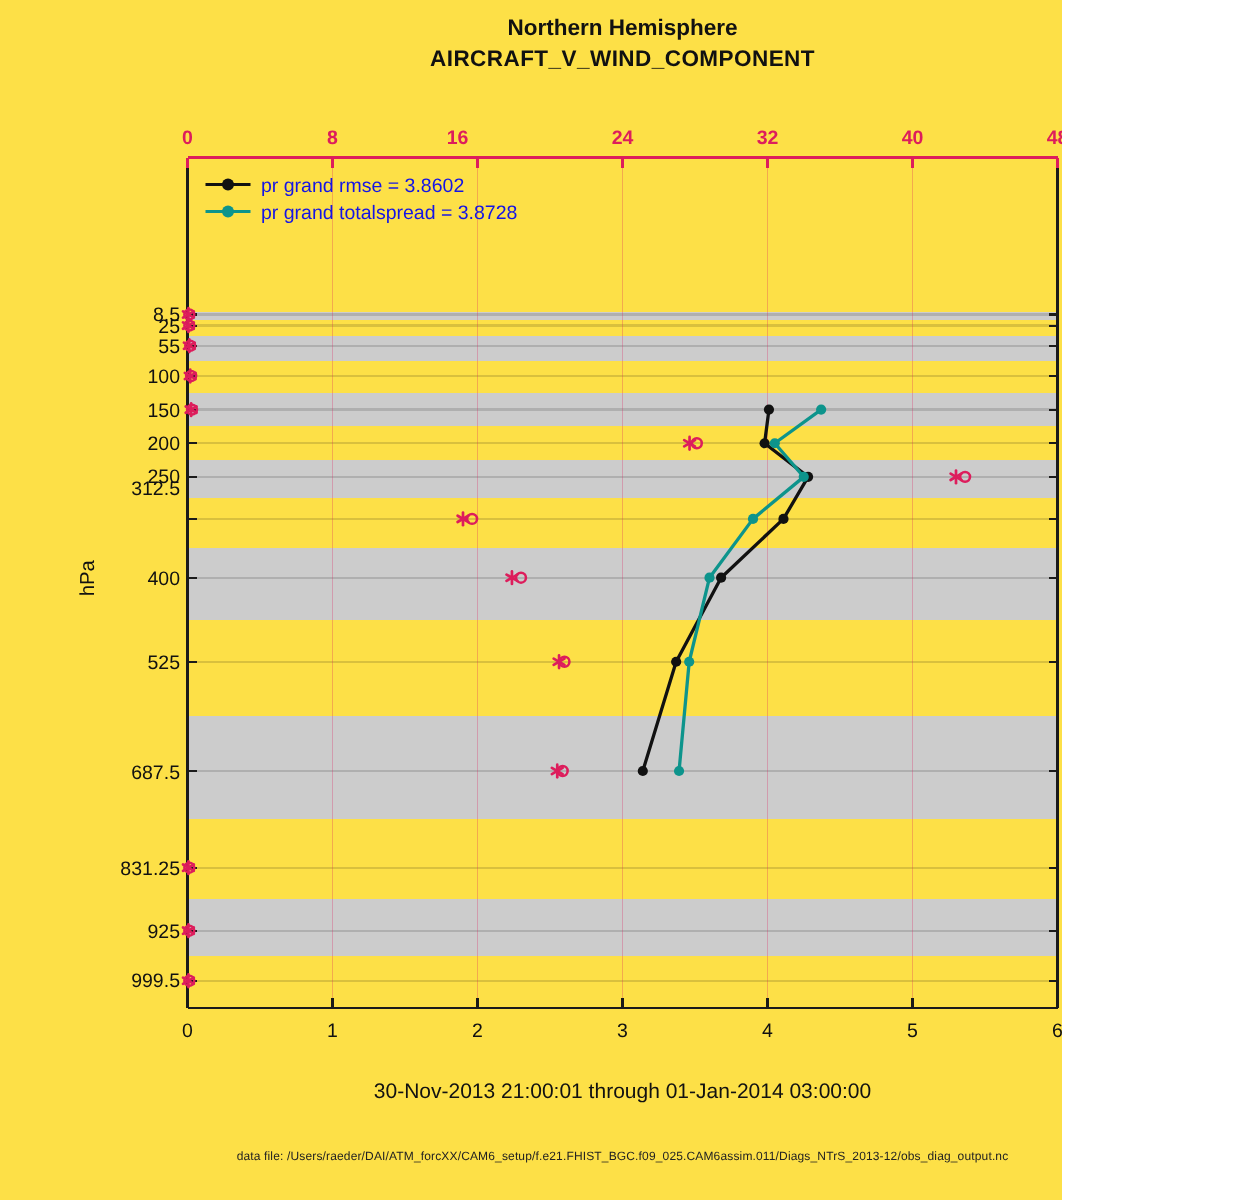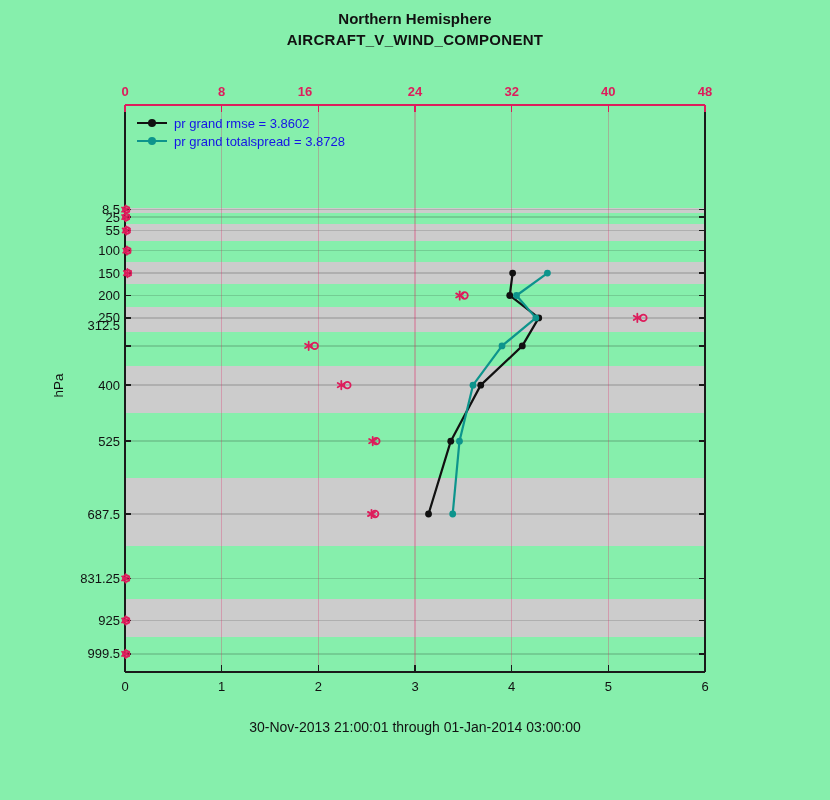--- a/index.html
+++ b/index.html
@@ -1,18 +1,18 @@
 <!DOCTYPE html>
 <html><head>
 <meta charset="utf-8">
 <style>
   html,body{margin:0;padding:0;background:#ffffff;}
   .fig{
-    position:relative;width:830px;height:800px;background:#86efac;overflow:hidden;
-    font-family:"Liberation Sans","DejaVu Sans",sans-serif;color:#111;
+    position:relative;width:678px;height:800px;background:#fde047;overflow:hidden;
+    font-family:"Liberation Sans","DejaVu Sans",sans-serif;color:#111;padding-left:30px;
   }
   .abs{position:absolute;}
   .title1{left:0;top:10px;width:830px;text-align:center;font-size:15px;font-weight:bold;color:#111;}
   .title2{left:0;top:31px;width:830px;text-align:center;font-size:15px;font-weight:bold;color:#111;letter-spacing:.3px;}
   .toplabel{left:0;top:59px;width:830px;text-align:center;font-size:13.5px;font-weight:bold;}
   .xlabel{left:0;top:698px;width:830px;text-align:center;font-size:13.5px;color:#111;}
   .daterange{left:0;top:719px;width:830px;text-align:center;font-size:14px;color:#111;}
   .datafile{left:0;top:766px;width:830px;text-align:center;font-size:8px;color:#222;letter-spacing:.1px;}
   .ylabel{left:20px;top:378px;width:76px;text-align:center;font-size:13.5px;color:#111;
           transform:rotate(-90deg);transform-origin:center center;}
@@ -191,20 +191,21 @@
     <div class="legend-row">
       <span class="lg-line" id="sw2" style="background: rgb(13, 148, 140);">
           <span class="lg-dot" id="sw2d" style="background: rgb(13, 148, 140);"></span>
         </span>
       <span class="lg-text" id="lg2" style="color: rgb(20, 20, 230);">pr grand totalspread = 3.8728</span>
     </div>
   </div>
 
   <div class="abs ylabel">hPa</div>
   <div class="abs daterange">30-Nov-2013 21:00:01 through 01-Jan-2014 03:00:00</div>
+  <div class="abs datafile">data file: /Users/raeder/DAI/ATM_forcXX/CAM6_setup/f.e21.FHIST_BGC.f09_025.CAM6assim.011/Diags_NTrS_2013-12/obs_diag_output.nc</div>
 
   <div id="ticks">
       <div class="tick-label ttick" style="left: 105px; top: 84px; color: rgb(221, 29, 92);">0</div>
       <div class="tick-label ttick" style="left: 201.667px; top: 84px; color: rgb(221, 29, 92);">8</div>
       <div class="tick-label ttick" style="left: 285px; top: 84px; color: rgb(221, 29, 92);">16</div>
       <div class="tick-label ttick" style="left: 395px; top: 84px; color: rgb(221, 29, 92);">24</div>
       <div class="tick-label ttick" style="left: 491.667px; top: 84px; color: rgb(221, 29, 92);">32</div>
       <div class="tick-label ttick" style="left: 588.333px; top: 84px; color: rgb(221, 29, 92);">40</div>
       <div class="tick-label ttick" style="left: 685px; top: 84px; color: rgb(221, 29, 92);">48</div>
       <div class="tick-label xtick" style="left: 105px; top: 679px;">0</div>

